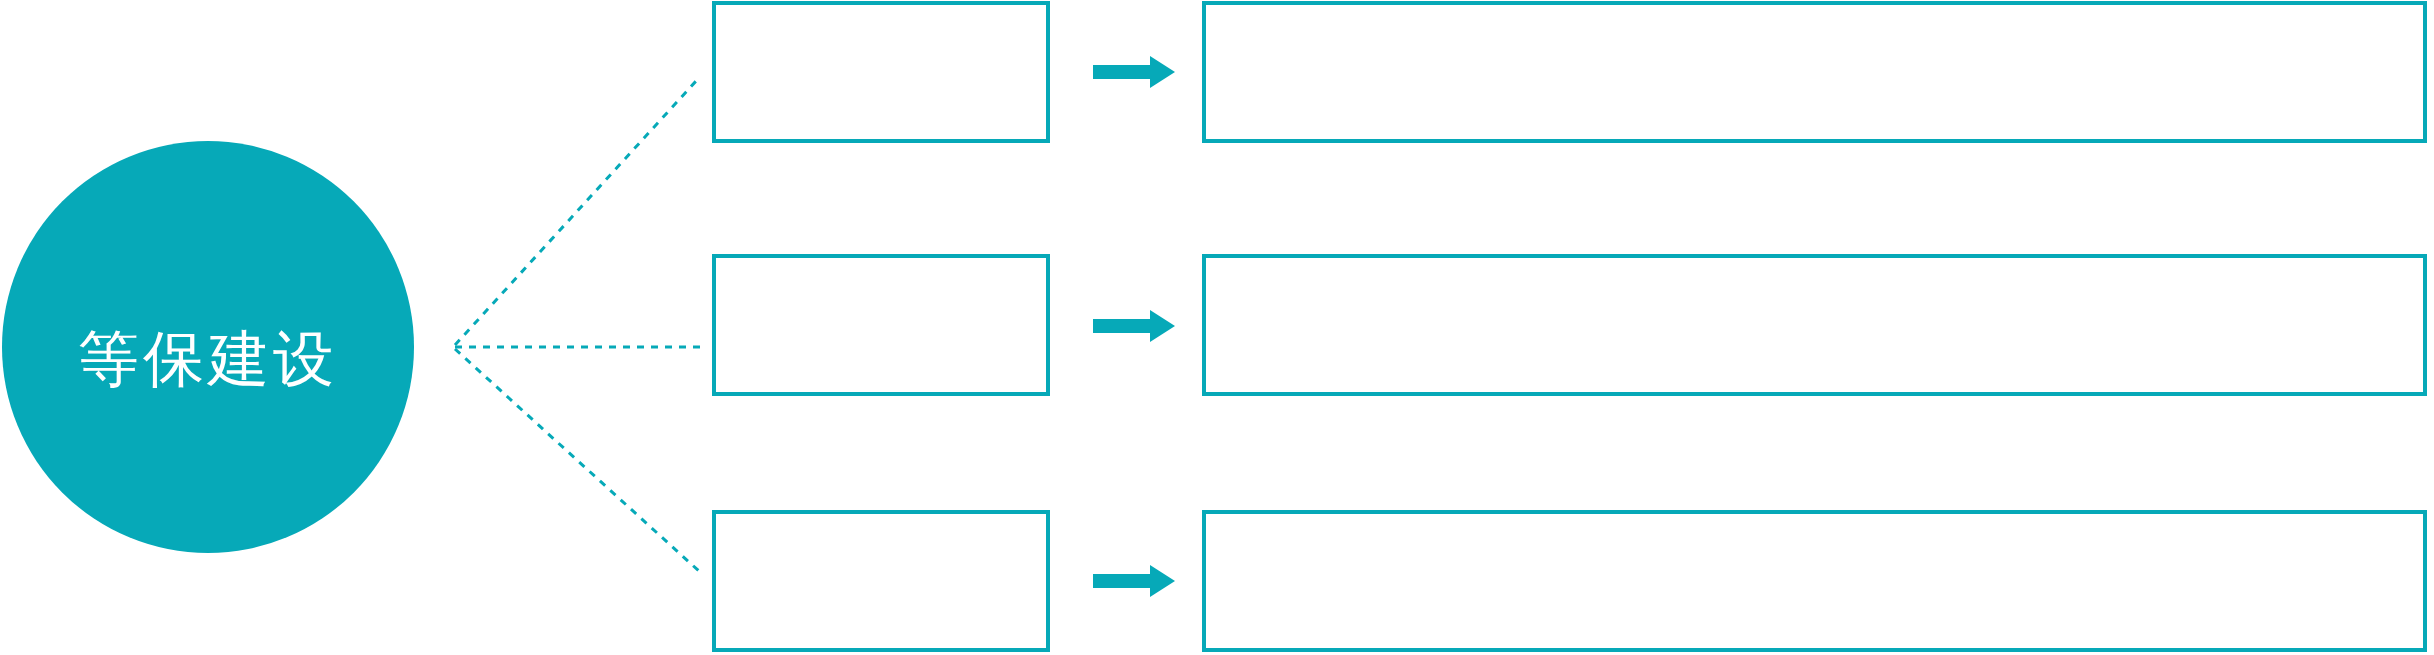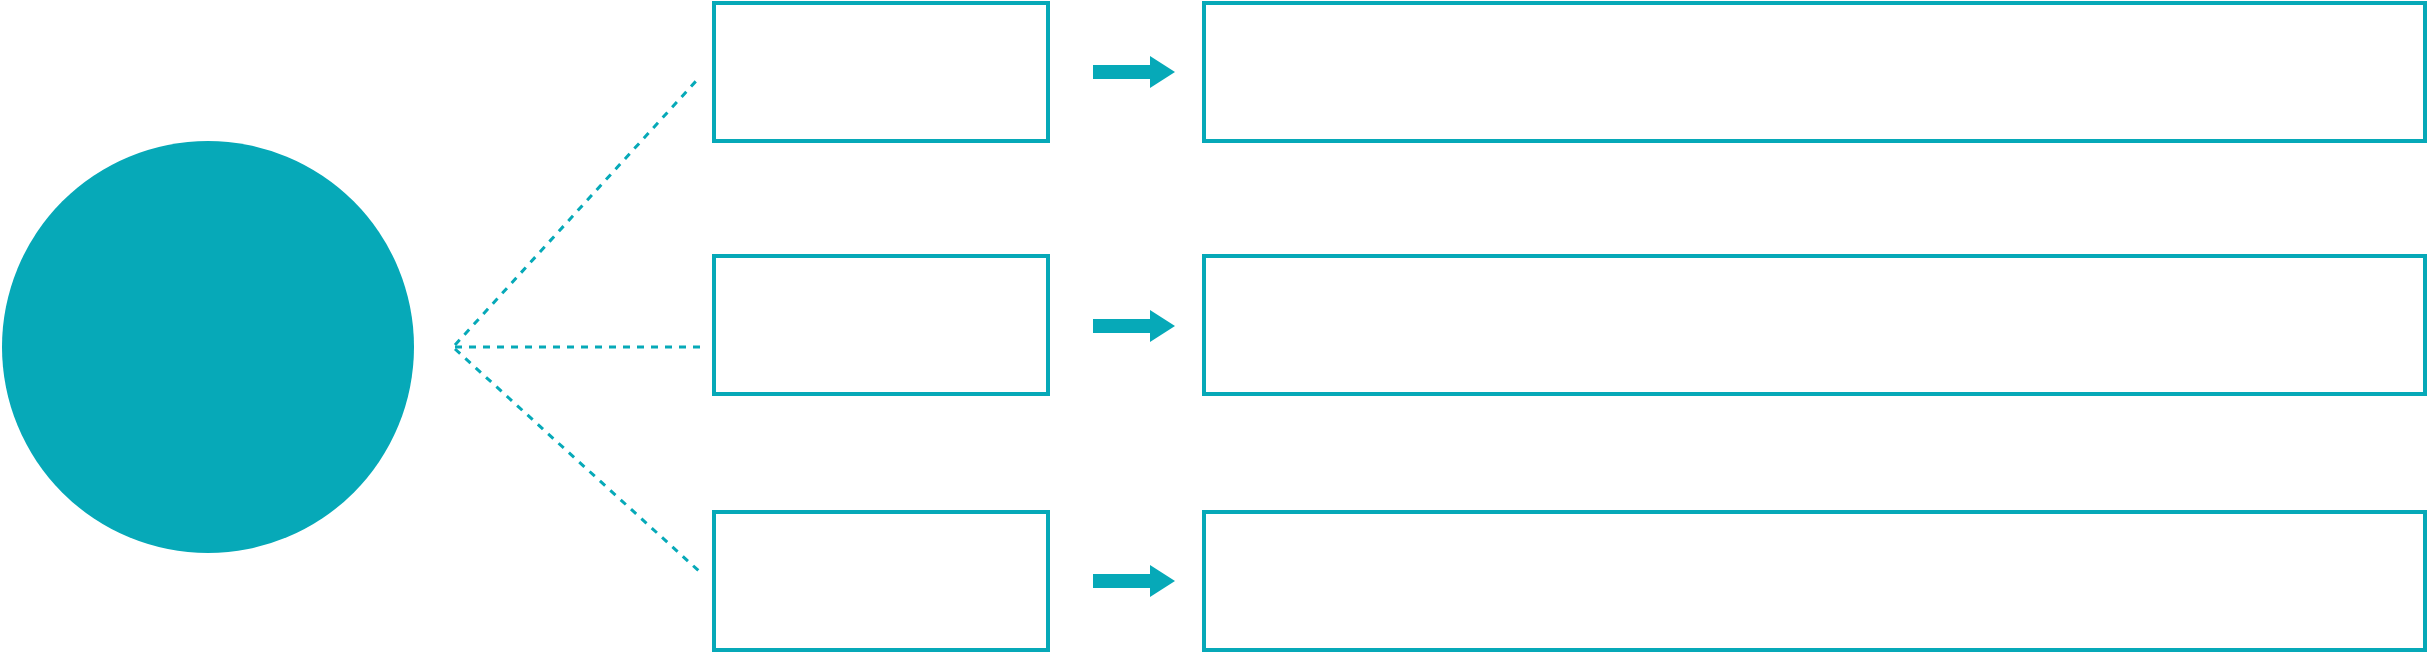--- a/index.html
+++ b/index.html
@@ -91,20 +91,21 @@
 <div class="canvas">
 
   <svg class="connectors" width="2434" height="655" viewBox="0 0 2434 655" xmlns="http://www.w3.org/2000/svg">
     <line class="connector" x1="455" y1="345" x2="697" y2="80"></line>
     <line class="connector" x1="455" y1="347" x2="705" y2="347"></line>
     <line class="connector" x1="455" y1="349" x2="700" y2="572"></line>
   </svg>
 
   <div class="hub">
     <div class="hub-label">
+      <div>等保建设</div>
     </div>
   </div>
 
   <div class="box step-box" style="top:1px;"></div>
   <svg class="arrow" style="top:55px;" viewBox="0 0 82 34" xmlns="http://www.w3.org/2000/svg">
     <polygon points="0,10 57,10 57,1 82,17 57,33 57,24 0,24"></polygon>
   </svg>
   <div class="box detail-box" style="top:1px;"></div>
 
   <div class="box step-box" style="top:254px;"></div>

